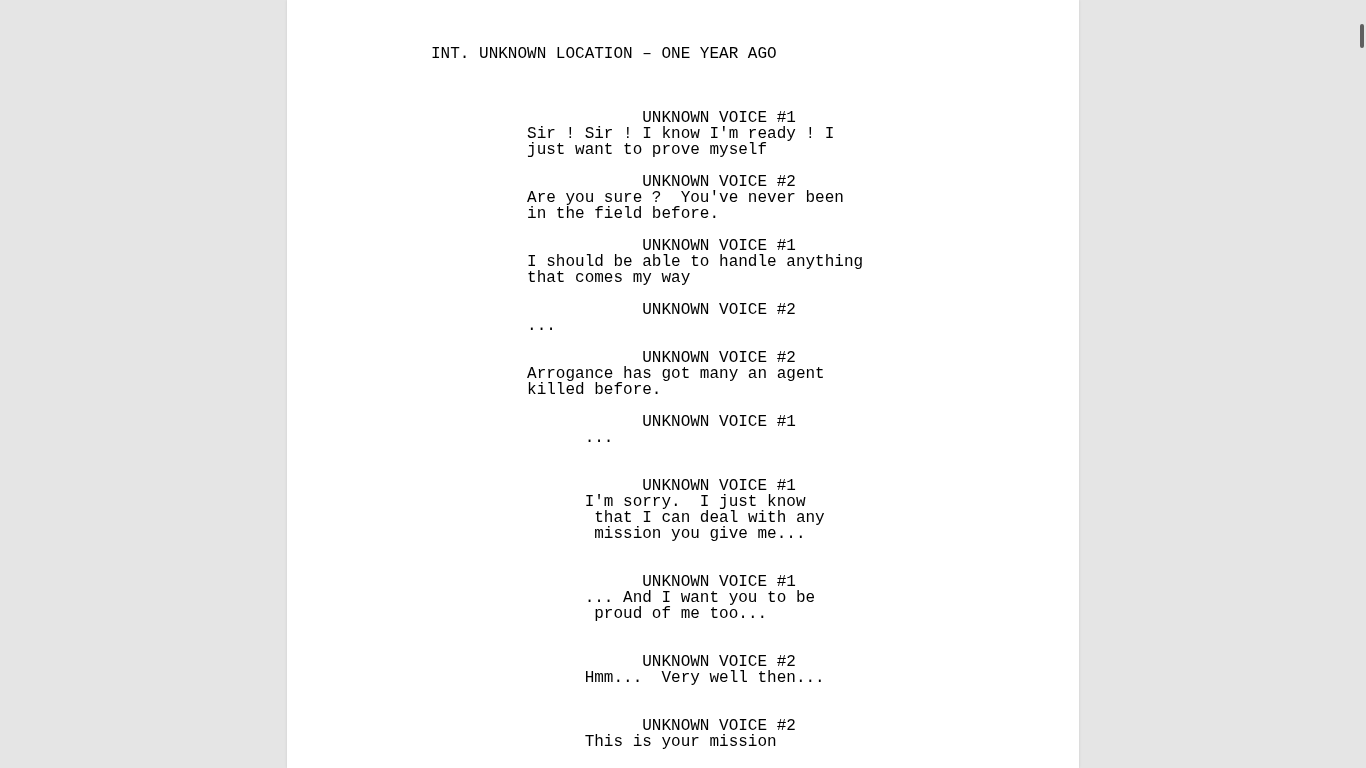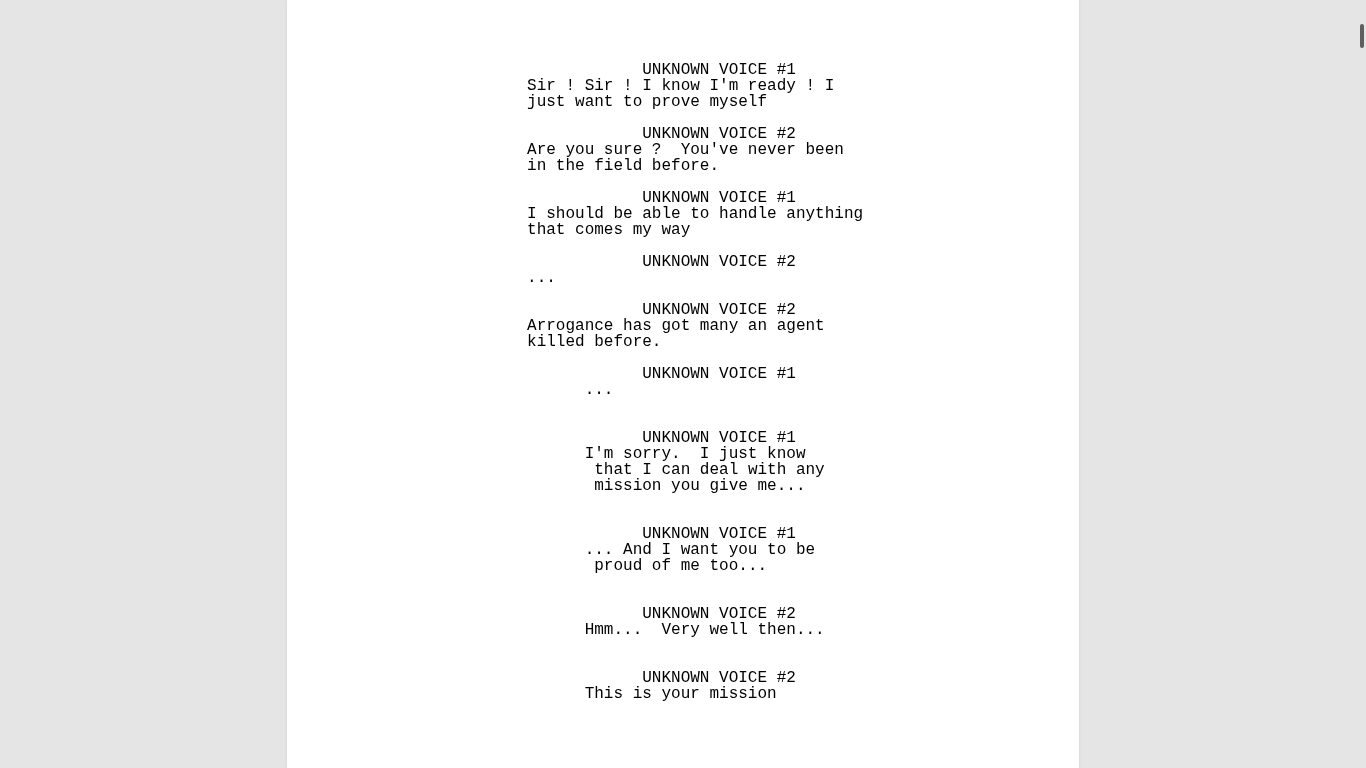--- a/index.html
+++ b/index.html
@@ -42,17 +42,18 @@
     background:var(--thumb);
     border-radius:2px;
   }
 </style>
 </head>
 <body>
 
 <div class="viewer">
   <div class="page">
     <div class="script">
+      <div class="line scene-heading" style="padding-left: 15ch;">INT. UNKNOWN LOCATION – ONE YEAR AGO</div>
       <div><div class="dialogue-block" style="margin-top: 16px;"><div class="line character-cue" style="padding-left: 37ch;">UNKNOWN VOICE #1</div><div class="line dialogue-line" style="padding-left: 25ch;">Sir ! Sir ! I know I'm ready ! I</div><div class="line dialogue-line" style="padding-left: 25ch;">just want to prove myself</div></div><div class="dialogue-block" style="margin-top: 16px;"><div class="line character-cue" style="padding-left: 37ch;">UNKNOWN VOICE #2</div><div class="line dialogue-line" style="padding-left: 25ch;">Are you sure ?  You've never been</div><div class="line dialogue-line" style="padding-left: 25ch;">in the field before.</div></div><div class="dialogue-block" style="margin-top: 16px;"><div class="line character-cue" style="padding-left: 37ch;">UNKNOWN VOICE #1</div><div class="line dialogue-line" style="padding-left: 25ch;">I should be able to handle anything</div><div class="line dialogue-line" style="padding-left: 25ch;">that comes my way</div></div><div class="dialogue-block" style="margin-top: 16px;"><div class="line character-cue" style="padding-left: 37ch;">UNKNOWN VOICE #2</div><div class="line dialogue-line" style="padding-left: 25ch;">...</div></div><div class="dialogue-block" style="margin-top: 16px;"><div class="line character-cue" style="padding-left: 37ch;">UNKNOWN VOICE #2</div><div class="line dialogue-line" style="padding-left: 25ch;">Arrogance has got many an agent</div><div class="line dialogue-line" style="padding-left: 25ch;">killed before.</div></div><div class="dialogue-block" style="margin-top: 16px;"><div class="line character-cue" style="padding-left: 37ch;">UNKNOWN VOICE #1</div><div class="line dialogue-line" style="padding-left: 31ch;">...</div></div><div class="dialogue-block" style="margin-top: 32px;"><div class="line character-cue" style="padding-left: 37ch;">UNKNOWN VOICE #1</div><div class="line dialogue-line" style="padding-left: 31ch;">I'm sorry.  I just know</div><div class="line dialogue-line" style="padding-left: 32ch;">that I can deal with any</div><div class="line dialogue-line" style="padding-left: 32ch;">mission you give me...</div></div><div class="dialogue-block" style="margin-top: 32px;"><div class="line character-cue" style="padding-left: 37ch;">UNKNOWN VOICE #1</div><div class="line dialogue-line" style="padding-left: 31ch;">... And I want you to be</div><div class="line dialogue-line" style="padding-left: 32ch;">proud of me too...</div></div><div class="dialogue-block" style="margin-top: 32px;"><div class="line character-cue" style="padding-left: 37ch;">UNKNOWN VOICE #2</div><div class="line dialogue-line" style="padding-left: 31ch;">Hmm...  Very well then...</div></div><div class="dialogue-block" style="margin-top: 32px;"><div class="line character-cue" style="padding-left: 37ch;">UNKNOWN VOICE #2</div><div class="line dialogue-line" style="padding-left: 31ch;">This is your mission</div></div></div>
     </div>
   </div>
   <div class="scrollbar-thumb"></div>
 </div>
 
 </body></html>

